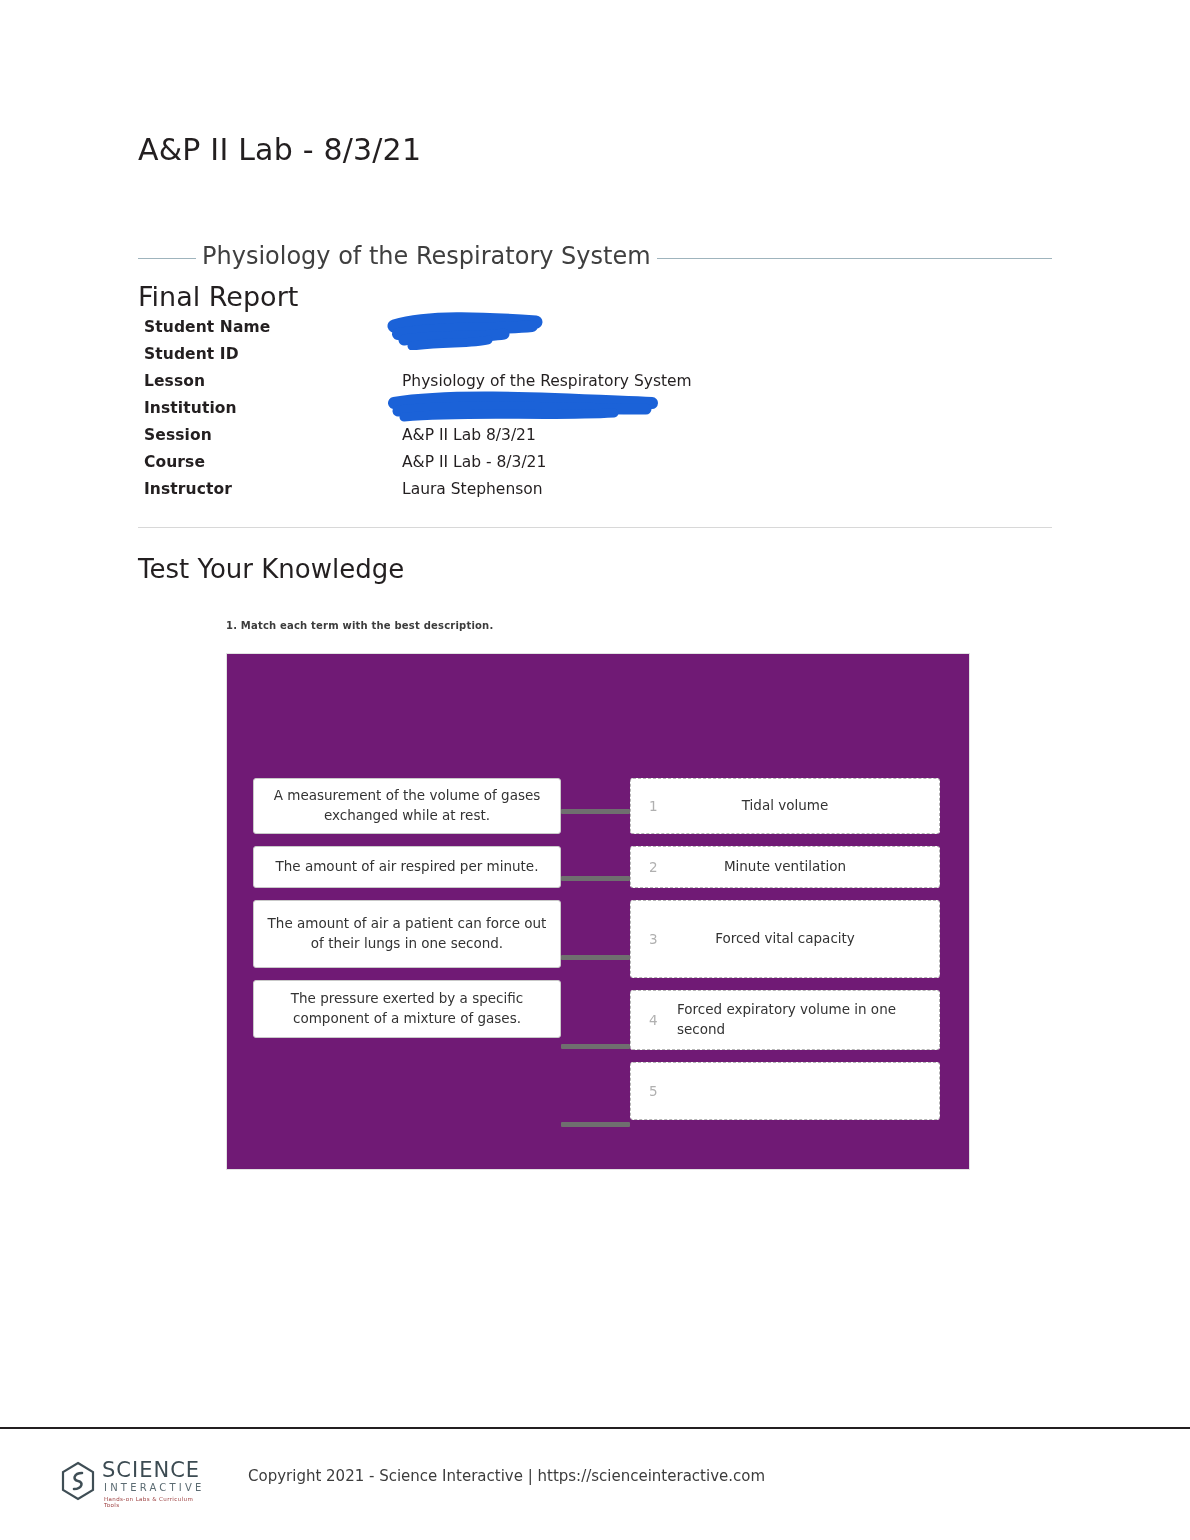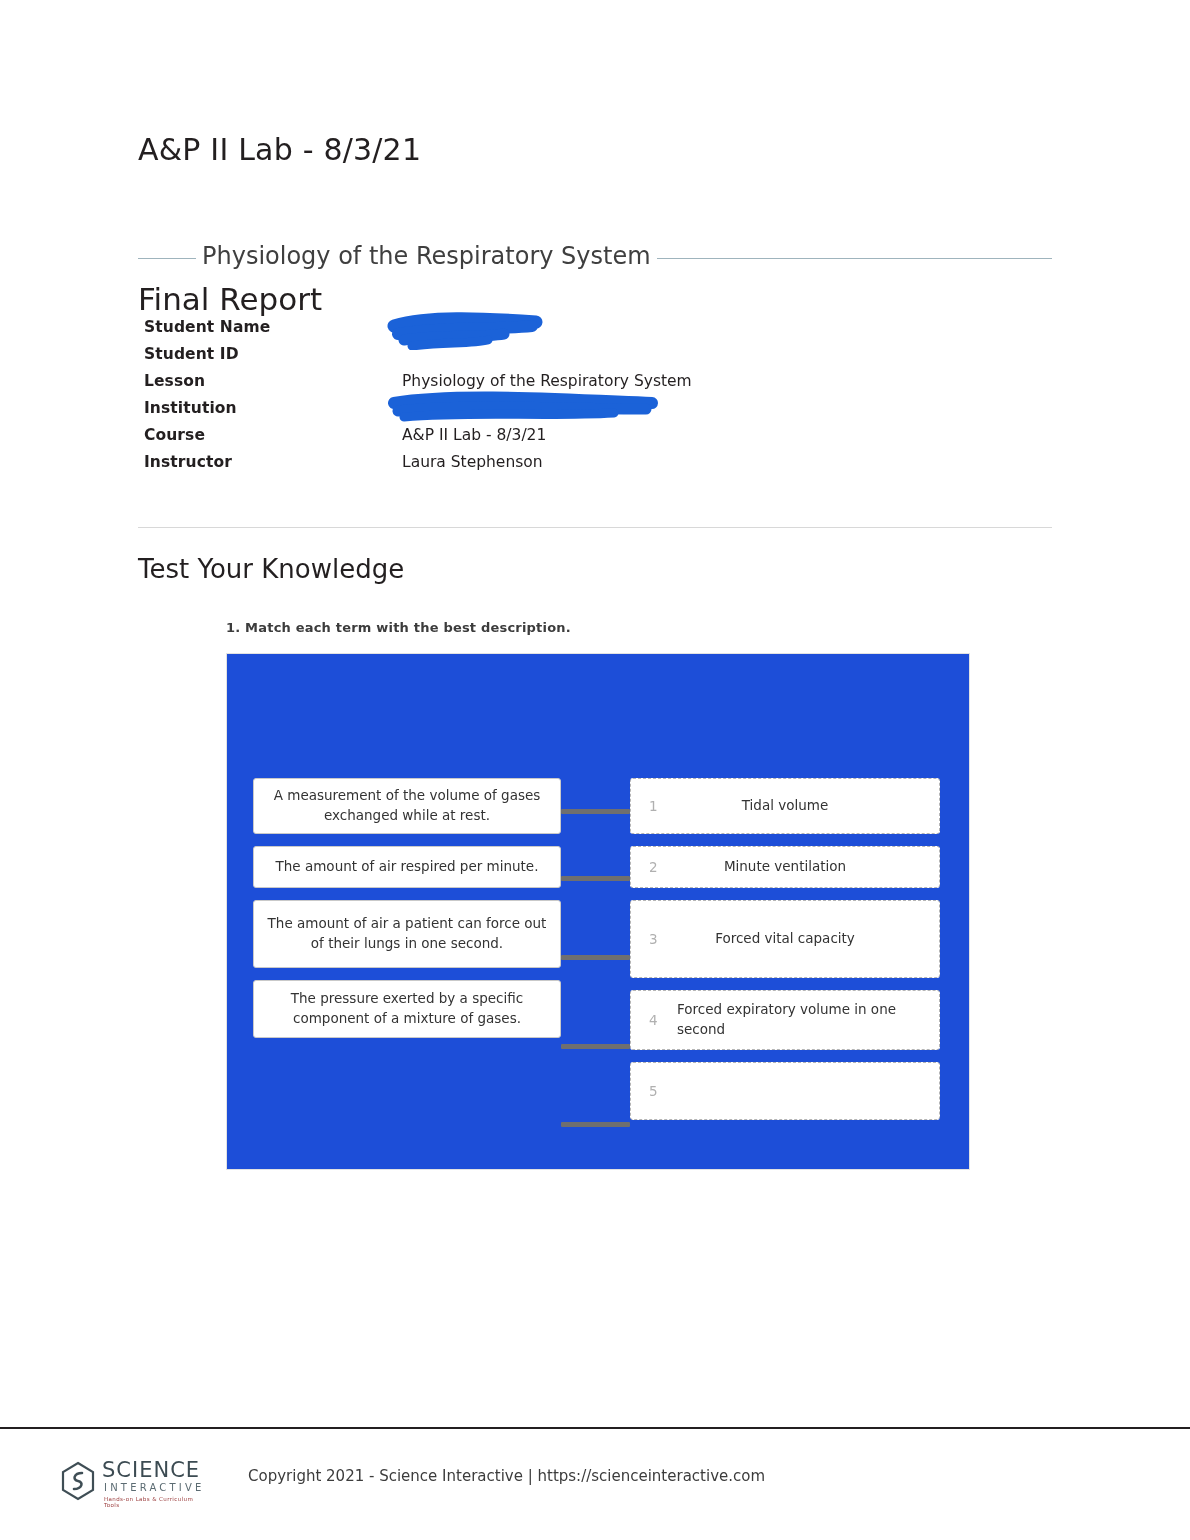--- a/index.html
+++ b/index.html
@@ -49,21 +49,21 @@
     font-size: 24px;
     font-weight: 400;
     color: #3f3f3f;
     white-space: nowrap;
   }
 
   .final-report {
     position: absolute;
     left: 138px;
     top: 281px;
-    font-size: 31px;
+    font-size: 27px;
     font-weight: 400;
     color: #231f20;
   }
 
   
   .meta {
     position: absolute;
     left: 144px;
     top: 318px;
     width: 880px;
@@ -107,35 +107,35 @@
     left: 138px;
     top: 554px;
     font-size: 26px;
     font-weight: 400;
     color: #231f20;
   }
   .question-label {
     position: absolute;
     left: 226px;
     top: 620px;
-    font-size: 13px;
+    font-size: 10px;
     font-weight: 700;
     color: #3c3c3c;
     letter-spacing: 0.2px;
   }
 
   
   .match-panel {
     position: absolute;
     left: 226px;
     top: 653px;
     width: 744px;
     height: 517px;
     border: 1px solid #e2e2e2;
-    background: #1d4ed8;
+    background: #701a75;
     box-sizing: border-box;
   }
   .match-inner {
     position: absolute;
     left: 0;
     top: 0;
     width: 100%;
     height: 100%;
   }
   .left-col {
@@ -304,20 +304,24 @@
             <g fill="none" stroke="#1b62d8" stroke-linecap="round">
               <path d="M10 14 C70 4, 170 10, 268 14" stroke-width="12"></path>
               <path d="M14 22 C80 14, 180 20, 262 20" stroke-width="11"></path>
               <path d="M20 28 C90 22, 160 28, 230 24" stroke-width="9"></path>
             </g>
           </svg>
         </span>
       </div>
     </div>
 
+    <div class="meta-row">
+      <div class="meta-label">Session</div>
+      <div class="meta-value">A&amp;P II Lab 8/3/21</div>
+    </div>
 
     <div class="meta-row">
       <div class="meta-label">Course</div>
       <div class="meta-value">A&amp;P II Lab - 8/3/21</div>
     </div>
 
     <div class="meta-row">
       <div class="meta-label">Instructor</div>
       <div class="meta-value">Laura Stephenson</div>
     </div>

